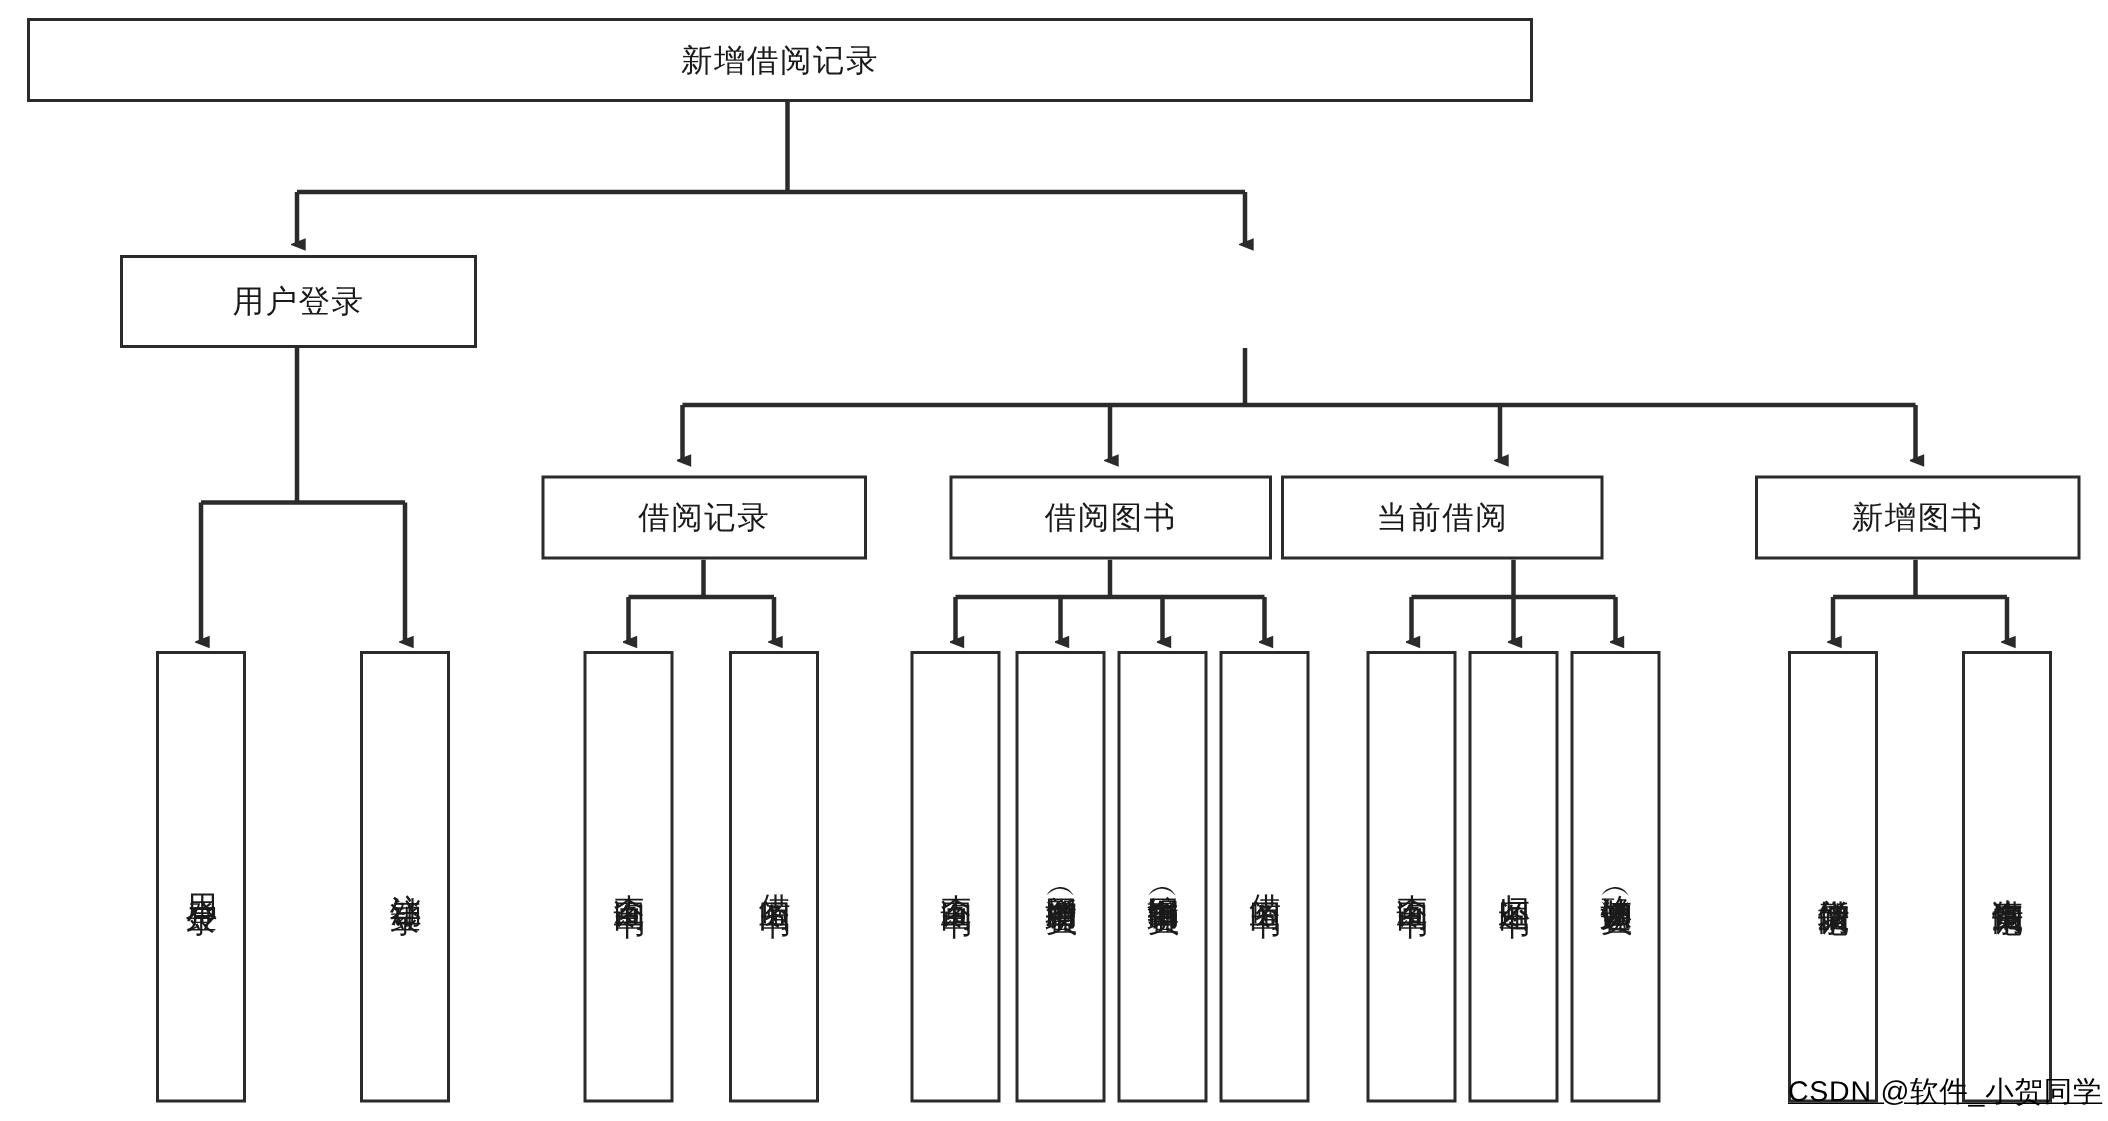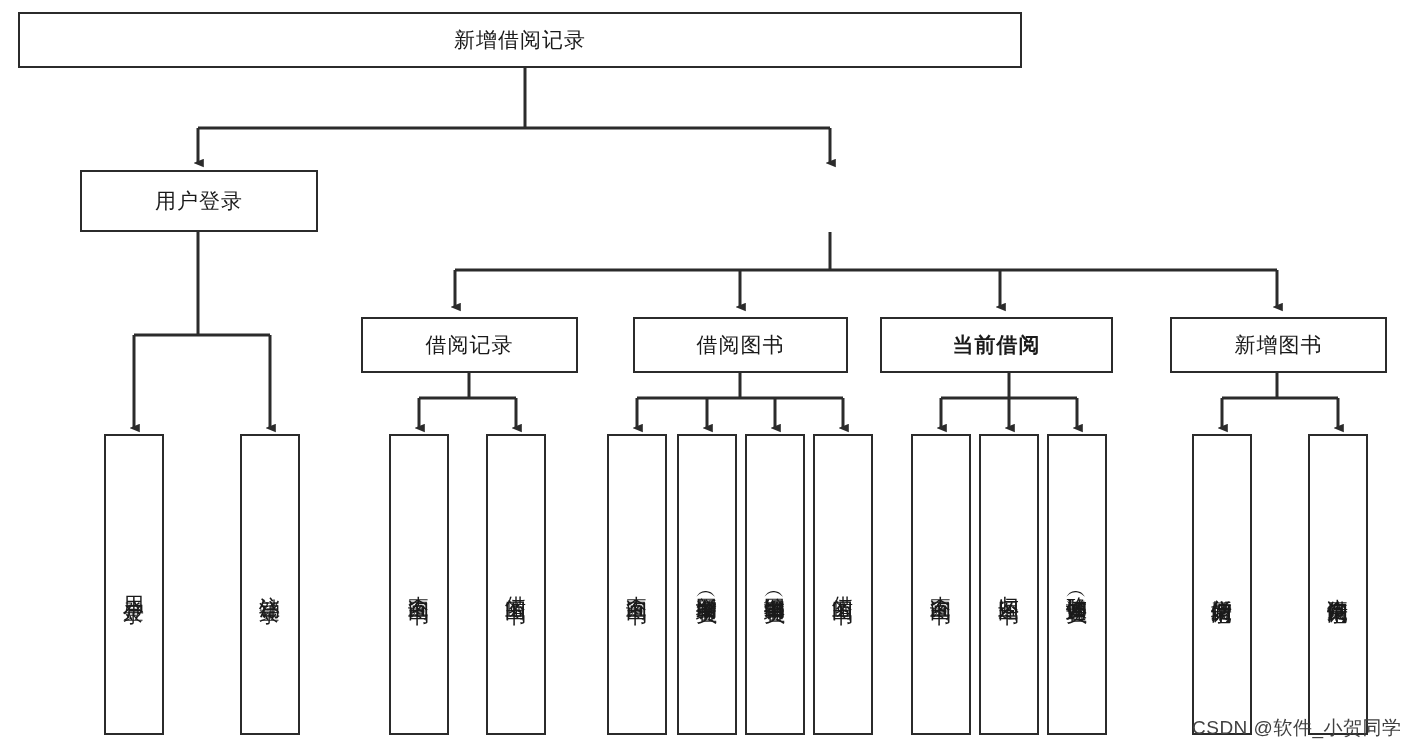--- a/index.html
+++ b/index.html
@@ -45,23 +45,24 @@
     letter-spacing: 3px;
     line-height: 1;
     padding: 4px 0;
   }
   .node.vert.tight {
     letter-spacing: 1px;
   }
   .watermark {
     position: absolute;
     font-size: 19px;
-    color: #404040;
+    color: #000000;
     white-space: nowrap;
     letter-spacing: 0.5px;
+    text-decoration: underline;
   }
 </style>
 </head>
 <body>
 
 <div id="canvas">
 
   <svg id="svg-layer" viewBox="0 0 1405 747" xmlns="http://www.w3.org/2000/svg">
     <defs>
       <marker id="arrow" markerWidth="10" markerHeight="10" refX="4.4" refY="6.2" orient="auto" markerUnits="userSpaceOnUse">
@@ -119,21 +120,21 @@
   <div class="node horiz" style="left:80px; top:170px; width:238px; height:62px;">
     <span>用户登录</span>
   </div>
 
   <div class="node horiz" style="left:361px; top:317px; width:217px; height:56px;">
     <span>借阅记录</span>
   </div>
   <div class="node horiz" style="left:633px; top:317px; width:215px; height:56px;">
     <span>借阅图书</span>
   </div>
-  <div class="node horiz" style="left:880px; top:317px; width:233px; height:56px;font-weight:bold;">
+  <div class="node horiz" style="left:854px; top:317px; width:215px; height:56px;">
     <span>当前借阅</span>
   </div>
   <div class="node horiz" style="left:1170px; top:317px; width:217px; height:56px;">
     <span>新增图书</span>
   </div>
 
   <div class="node vert" style="left:104px; top:434px; width:60px; height:301px;">
     <span>用户登录</span>
   </div>
   <div class="node vert" style="left:240px; top:434px; width:60px; height:301px;">

